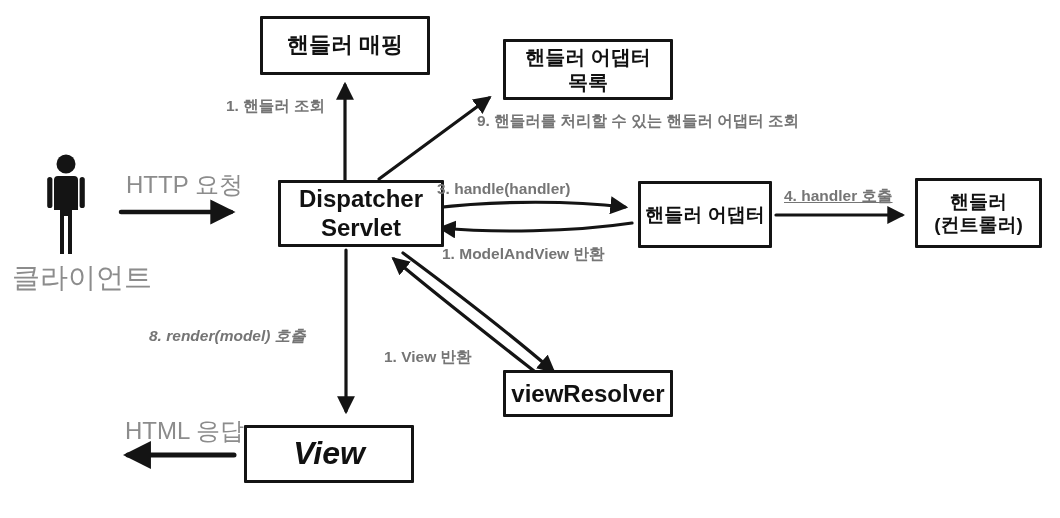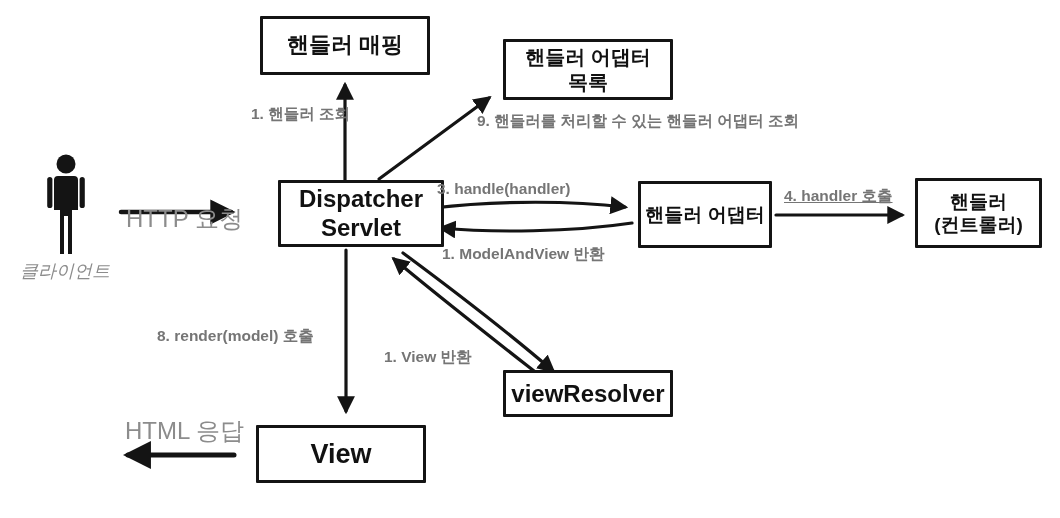--- a/index.html
+++ b/index.html
@@ -14,39 +14,39 @@
     display:flex;flex-direction:column;align-items:center;justify-content:center;
     text-align:center;font-weight:bold;color:#111111;line-height:1.22;border-radius:1px;
     box-sizing:border-box;
   }
   .box-handler-mapping{left:260px;top:16px;width:170px;height:59px;font-size:22px;}
   .box-handler-adapter-list{left:503px;top:39px;width:170px;height:61px;font-size:20px;}
   .box-dispatcher{left:278px;top:180px;width:166px;height:67px;font-size:24px;line-height:1.18;}
   .box-handler-adapter{left:638px;top:181px;width:134px;height:67px;font-size:19px;}
   .box-handler-controller{left:915px;top:178px;width:127px;height:70px;font-size:19px;}
   .box-view-resolver{left:503px;top:370px;width:170px;height:47px;font-size:24px;}
-  .box-view{left:256px;top:425px;width:170px;height:58px;font-size:27px;}
+  .box-view{left:244px;top:425px;width:170px;height:58px;font-size:32px;font-style:italic;}
   .step-label{
     position:absolute;z-index:3;color:#757575;font-weight:bold;font-size:15.5px;
     white-space:nowrap;letter-spacing:0px;
   }
-  .step-1{left:226px;top:104px;margin-left:25px;}
+  .step-1{left:226px;top:96px;}
   .step-2{left:477px;top:111px;}
   .step-3{left:437px;top:180px;}
   .step-4{left:784px;top:186px;text-decoration:underline;}
   .step-5{left:442px;top:244px;}
   .step-6{left:502px;top:293px;}
   .step-7{left:384px;top:347px;}
-  .step-8{left:157px;top:326px;}
+  .step-8{left:149px;top:326px;font-style:italic;}
   .client-label{
     position:absolute;z-index:3;color:#8c8c8c;font-weight:normal;white-space:nowrap;
   }
-  .lbl-http{left:126px;top:169px;font-size:24px;margin-top:34px;}
+  .lbl-http{left:126px;top:169px;font-size:24px;}
   .lbl-html{left:125px;top:415px;font-size:24px;}
-  .lbl-client{left:12px;top:259px;width:106px;text-align:center;font-size:18px;font-style:italic;}
+  .lbl-client{left:12px;top:259px;width:106px;text-align:center;font-size:28px;}
   .person{position:absolute;left:40px;top:154px;width:52px;height:110px;z-index:2;}
 </style>
 </head>
 <body>
 
 <div id="canvas">
 
   <svg id="arrow-layer" viewBox="0 0 1060 518" xmlns="http://www.w3.org/2000/svg">
     <defs>
       <marker id="ah" viewBox="0 0 10 10" refX="8.2" refY="5" markerWidth="5.6" markerHeight="5.6" orient="auto">

